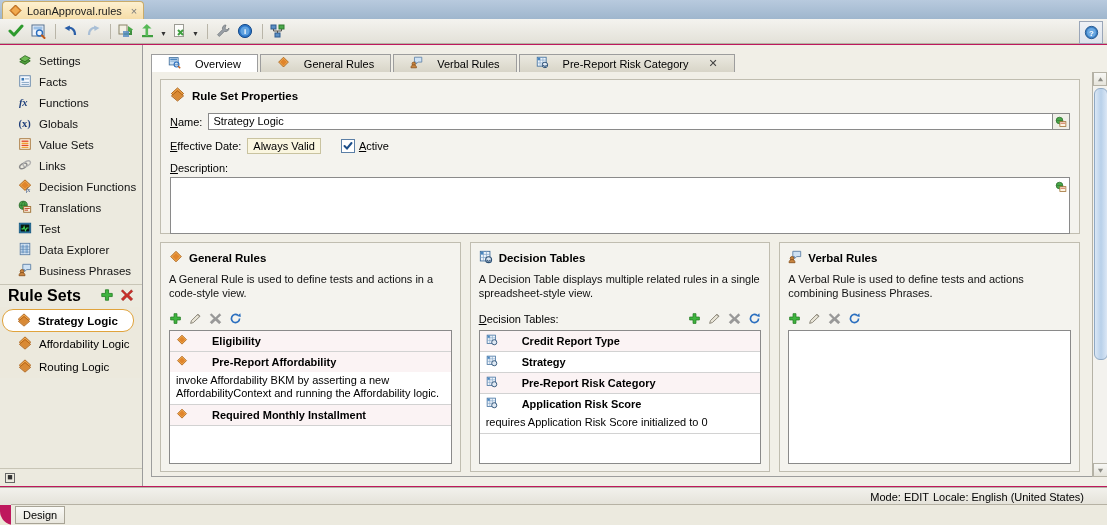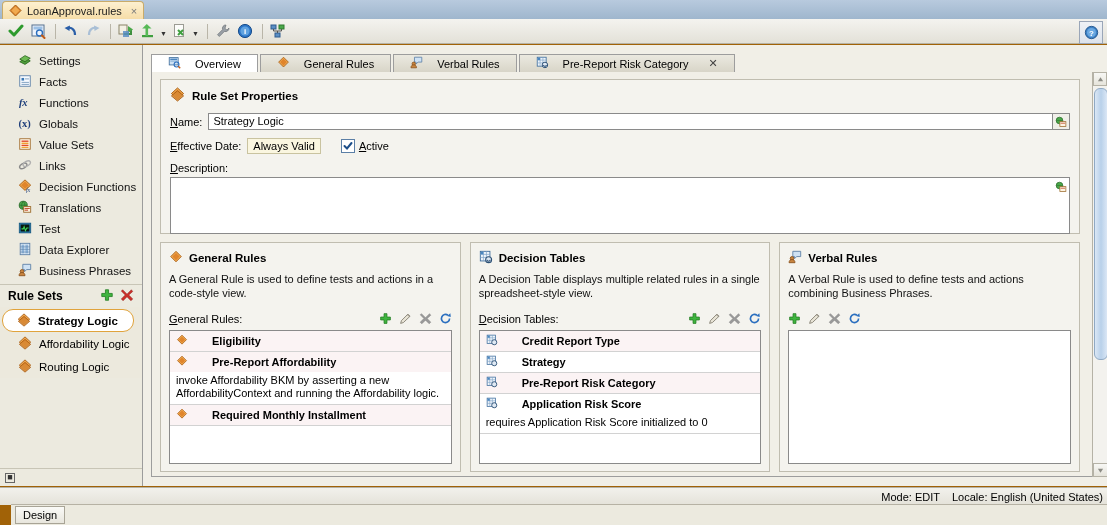--- a/index.html
+++ b/index.html
@@ -2,21 +2,21 @@
 <html><head>
 <meta charset="utf-8">
 <style>
   html,body{margin:0;padding:0;}
   body{
     width:1107px;height:525px;overflow:hidden;
     font-family:"Liberation Sans", sans-serif;
     font-size:11px;color:#000;
     background:#ece9d8;
   }
-  .app{position:relative;width:1107px;height:525px;background:#a16207;}
+  .app{position:relative;width:1107px;height:525px;background:#be185d;border-radius:14px;}
 
   
   .titlebar{
     position:absolute;left:0;top:0;width:1107px;height:19px;
     background:linear-gradient(#b8cade,#9fb6cd);
   }
   .doc-tab{
     position:absolute;left:2px;top:1px;height:18px;
     padding:0 6px 0 6px;
     display:flex;align-items:center;gap:5px;
@@ -46,21 +46,21 @@
     position:absolute;left:0;top:45px;width:142px;height:441px;
     background:#eceadf;border-right:1px solid #9c9c9c;
   }
   .nav-list{padding-top:5px;}
   .nav-item{height:21px;display:flex;align-items:center;padding-left:18px;gap:7px;cursor:pointer;}
   .nav-item .lbl{font-size:11.5px;color:#111;}
   .rs-header{
     height:22px;display:flex;align-items:center;padding:0 8px 0 8px;
     border-top:1px solid #c8c5b6;margin-top:3px;
   }
-  .rs-header .ttl{font-weight:bold;font-size:12px;flex:1;}
+  .rs-header .ttl{font-weight:bold;font-size:16px;flex:1;}
   .rs-header .ic{margin-left:6px;cursor:pointer;}
   .rs-list{background:#ece9dd;padding-top:2px;}
   .rs-item{height:23px;display:flex;align-items:center;padding-left:18px;gap:7px;cursor:pointer;}
   .rs-item .lbl{font-size:11.5px;}
   .rs-item.sel{
     background:#fff;border:1px solid #e0a33c;border-radius:11px;
     margin:0 8px 0 2px;height:21px;padding-left:14px;
   }
   .rs-item.sel .lbl{font-weight:bold;}
   .sidebar-foot{
@@ -155,22 +155,22 @@
   .vs-thumb{
     position:absolute;left:1px;top:16px;width:12px;height:270px;
     background:linear-gradient(90deg,#dbe7f5,#b9d1ea,#dbe7f5);
     border:1px solid #8fa9c4;border-radius:6px;cursor:pointer;
   }
 
   
   .statusbar{
     position:absolute;left:0;bottom:20px;width:1107px;height:18px;
     background:linear-gradient(#f2f1ec,#e4e2d9);border-top:1px solid #b6b2a4;
-    display:flex;align-items:center;justify-content:flex-end;padding-right:4px;
-    box-sizing:border-box;font-size:11px;gap:12px;
+    display:flex;align-items:center;justify-content:flex-end;padding-right:23px;
+    box-sizing:border-box;font-size:11px;gap:4px;
   }
   .bottombar{
     position:absolute;left:11px;bottom:0;width:1107px;height:20px;
     background:#eceadf;border-top:1px solid #b6b2a4;display:flex;align-items:center;
   }
   .design-tab{
     height:16px;margin-left:4px;padding:0 7px;display:flex;align-items:center;
     background:linear-gradient(#fafaf7,#e8e6dd);border:1px solid #a8a496;font-size:11px;cursor:pointer;
   }
 </style>
@@ -562,21 +562,20 @@
             <span>
               <svg width="14" height="14" viewBox="0 0 16 16">
                   <polygon points="8,1.5 14,7.5 8,13.5 2,7.5" fill="#f0a94f" stroke="#a85c12"></polygon>
                   <polygon points="8,3.4 12.1,7.5 8,11.6 3.9,7.5" fill="#e0852c"></polygon>
                 </svg>
             </span>
             <span class="t">General Rules</span>
           </div>
           <div class="pdesc">A General Rule is used to define tests and actions in a code-style view.</div>
           <div class="listhdr">
-            <span class="lab"><span class="u">G</span>eneral Rules:</span>
             <span class="icbar">
               <span class="ic">
                   <svg width="13" height="13" viewBox="0 0 16 16">
                     <path d="M6.2 2 h3.6 v4.2 h4.2 v3.6 h-4.2 v4.2 h-3.6 v-4.2 h-4.2 v-3.6 h4.2 z" fill="#3fb43f" stroke="#1f7a1f" stroke-width="0.9"></path>
                   </svg>
                 </span>
               <span class="ic">
                   <svg width="13" height="13" viewBox="0 0 16 16">
                     <path d="M2 14 l1 -3.4 L11 2.6 l2.6 2.6 L5.4 13 Z" fill="#e8e4d6" stroke="#7a7568"></path>
                     <path d="M10.6 3.6 l2 2" stroke="#7a7568"></path>

